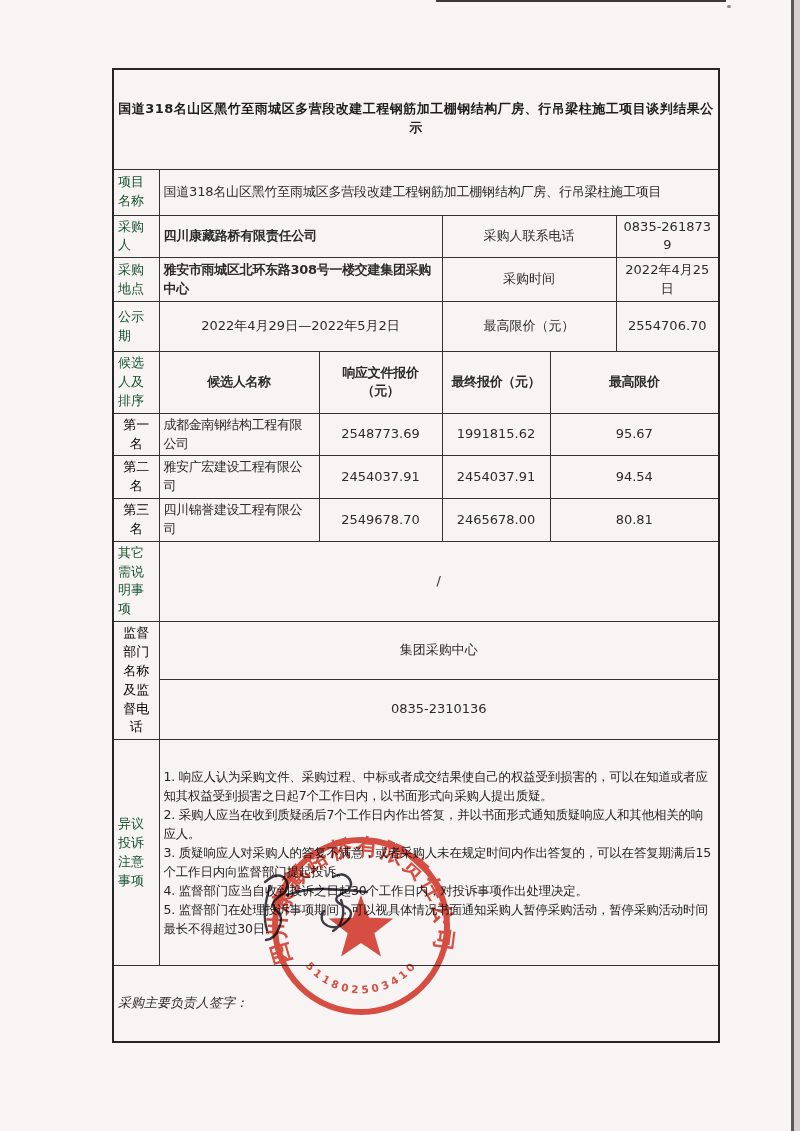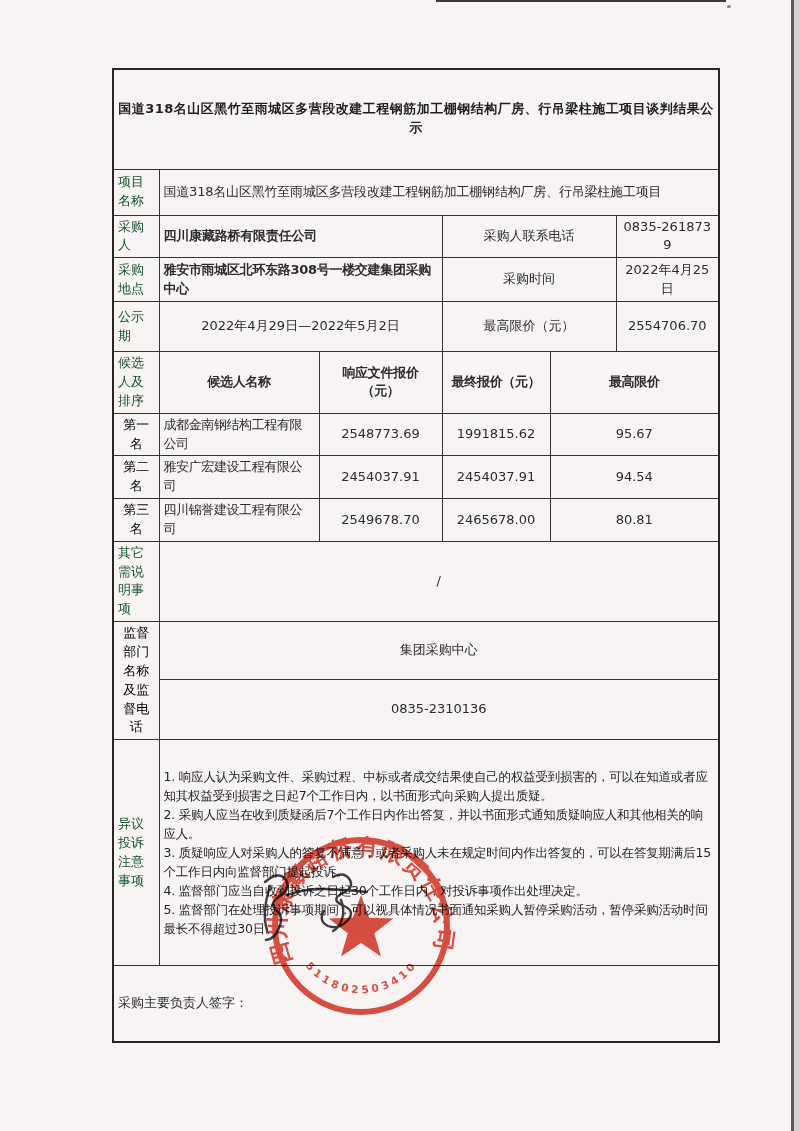--- a/index.html
+++ b/index.html
@@ -37,21 +37,21 @@
   td.lab-c{text-align:center;padding:2px 1px;color:#000000;}
   td.c{text-align:center;}
   td.v-strong{font-weight:600;letter-spacing:-0.2px;}
   td.v-project{font-size:12.5px;font-weight:400;letter-spacing:-0.2px;}
   td.v-addr{font-size:12px;font-weight:600;letter-spacing:-0.3px;}
   td.head-c{text-align:center;font-weight:600;font-size:12.5px;letter-spacing:-0.3px;}
   td.cand-name{font-size:12px;letter-spacing:-0.4px;padding-left:6px;margin-left:44px;}
   td.num{text-align:center;font-size:13px;margin-top:12px;}
   td.obj-cell{padding:10px 8px 10px 10px;}
   .obj-line{font-size:12.5px;line-height:19px;letter-spacing:-0.2px;color:#242424;}
-  td.sign-cell{padding:0 0 0 12px;font-size:13.5px;vertical-align:middle;}
+  td.sign-cell{padding:0 0 0 12px;font-size:13.5px;vertical-align:middle;font-style:italic;}
 
   .stamp-wrap{position:absolute;left:266px;top:831px;width:190px;height:190px;mix-blend-mode:multiply;}
   .sig-wrap{position:absolute;left:245px;top:862px;width:160px;height:80px;mix-blend-mode:multiply;}
 </style>
 </head>
 <body>
 
 <div class="edge-top"></div>
 <div class="edge-right-band"></div>
 <div class="edge-right-line"></div>

